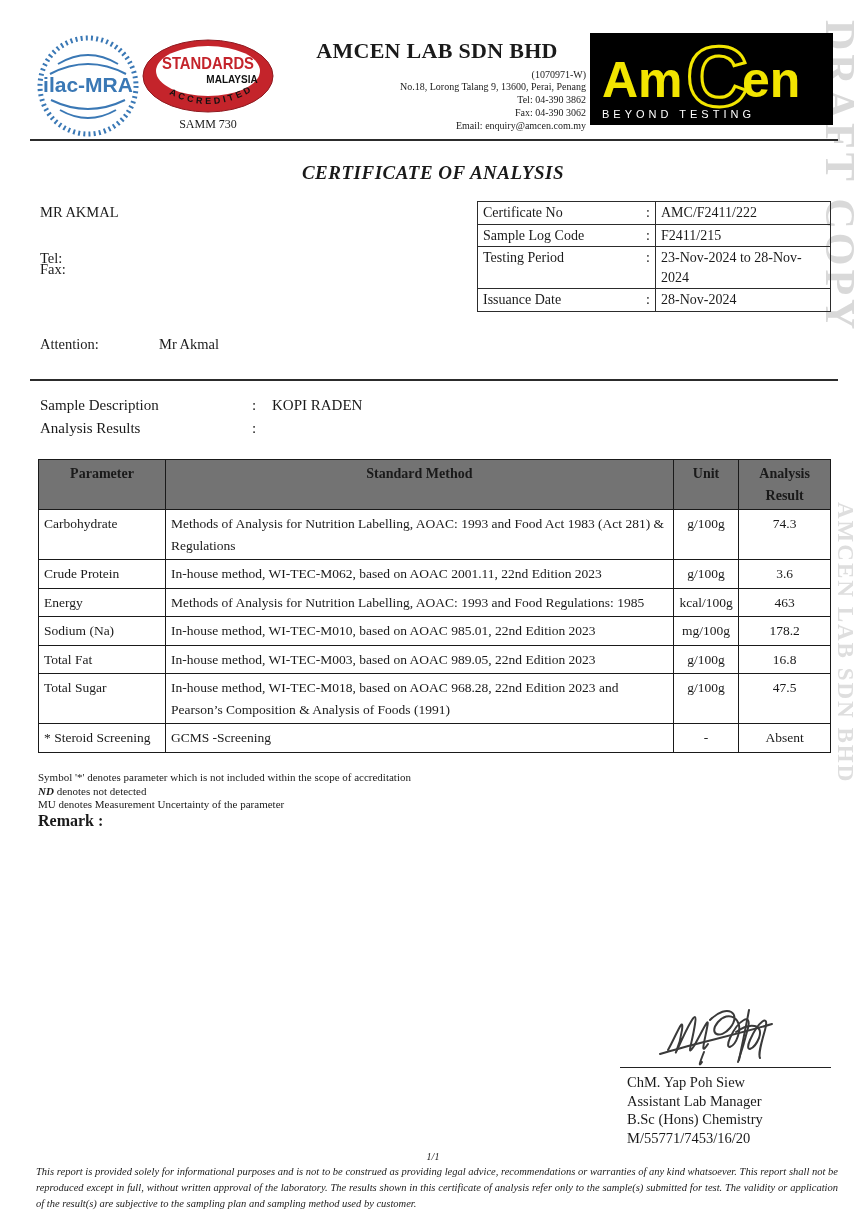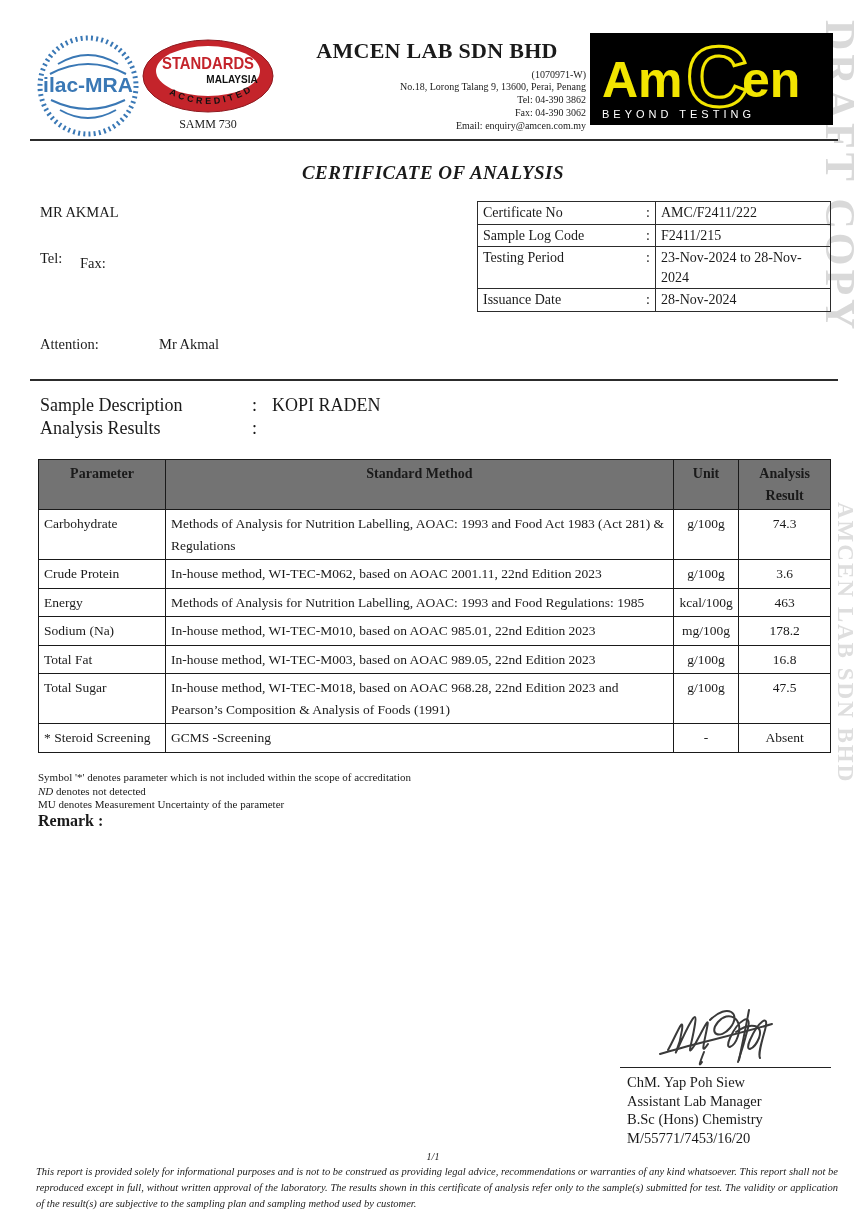--- a/index.html
+++ b/index.html
@@ -28,46 +28,46 @@
 
   .rule { position:absolute; border-top:2px solid #2c2c2c; }
   .rule-1 { left:30px; top:139px; width:808px; }
   .rule-2 { left:30px; top:379px; width:808px; }
 
   .doc-title { left:0; top:162px; width:100%; text-align:center;
     font-size:19px; font-weight:bold; font-style:italic; letter-spacing:.5px; }
 
   .client-name { left:40px; top:204px; font-size:14.5px; }
   .tel-line { left:40px; top:250px; font-size:14.5px; }
-  .fax-line { left:40px; top:255px; font-size:14.5px;margin-left:40px; }
+  .fax-line { left:40px; top:261px; font-size:14.5px; }
   .attention-row { left:40px; top:336px; font-size:14.5px; display:flex; }
   .attention-row .lbl { width:119px; }
 
   table.cert { left:477px; top:201px; width:354px; position:absolute;
     border-collapse:collapse; font-size:14px; }
   table.cert td { border:1.5px solid #2c2c2c; padding:1px 5px; line-height:19.5px; vertical-align:top; }
   table.cert td.lbl { width:178px; }
   table.cert td.lbl .cell { display:flex; justify-content:space-between; }
 
-  .sample-block { left:40px; top:394px; font-size:18px; }
+  .sample-block { left:40px; top:394px; font-size:15px; }
   .sample-row { display:flex; line-height:23px; }
   .sample-row .lbl { width:212px; }
   .sample-row .col { width:20px; }
 
   table.results { left:38px; top:459px; width:793px; position:absolute;
     border-collapse:collapse; font-size:13.5px; }
   table.results th, table.results td {
     border:1.5px solid #1a1a1a; vertical-align:top; line-height:21.5px; padding:3px 5px; }
   table.results th { background:#737373; font-size:14px; text-align:center; font-weight:bold; }
   .col-param { width:126px; } .col-method { width:504px; }
   .col-unit { width:65px; } .col-result { width:91px; }
   td.c { text-align:center; }
 
   .notes { left:38px; top:771px; font-size:11px; line-height:13.5px; }
-  .notes .bi { font-weight:normal; font-style:italic; }
+  .notes .bi { font-weight:bold; font-style:italic; }
   .remark { left:38px; top:812px; font-size:16px; font-weight:bold; }
 
   .sig-img { left:648px; top:998px; }
   .sig-rule { left:620px; top:1067px; width:211px; border-top:1.5px solid #222; position:absolute; }
   .sig-block { left:627px; top:1073px; font-size:14.5px; line-height:18.5px; }
 
   .page-num { left:0; top:1151px; width:100%; text-align:center;
     font-size:10px; font-style:italic; }
   .disclaimer { left:36px; top:1164px; width:802px; font-size:10.5px;
     font-style:italic; line-height:16px; text-align:justify; }

